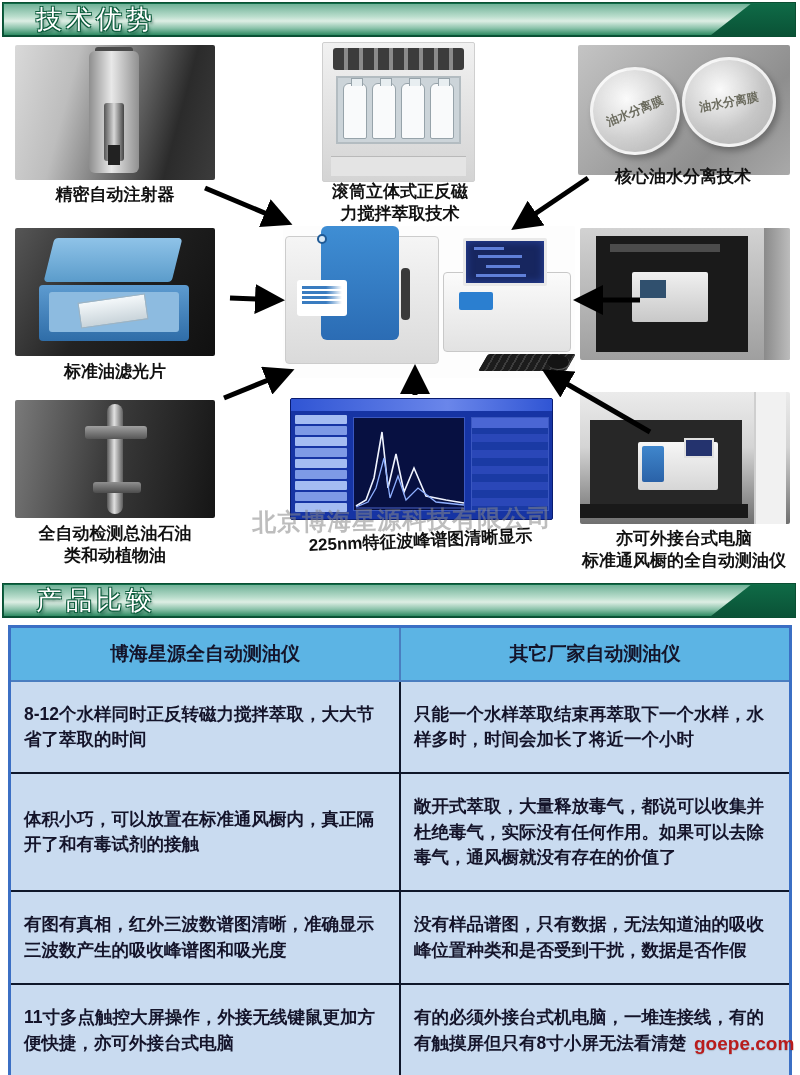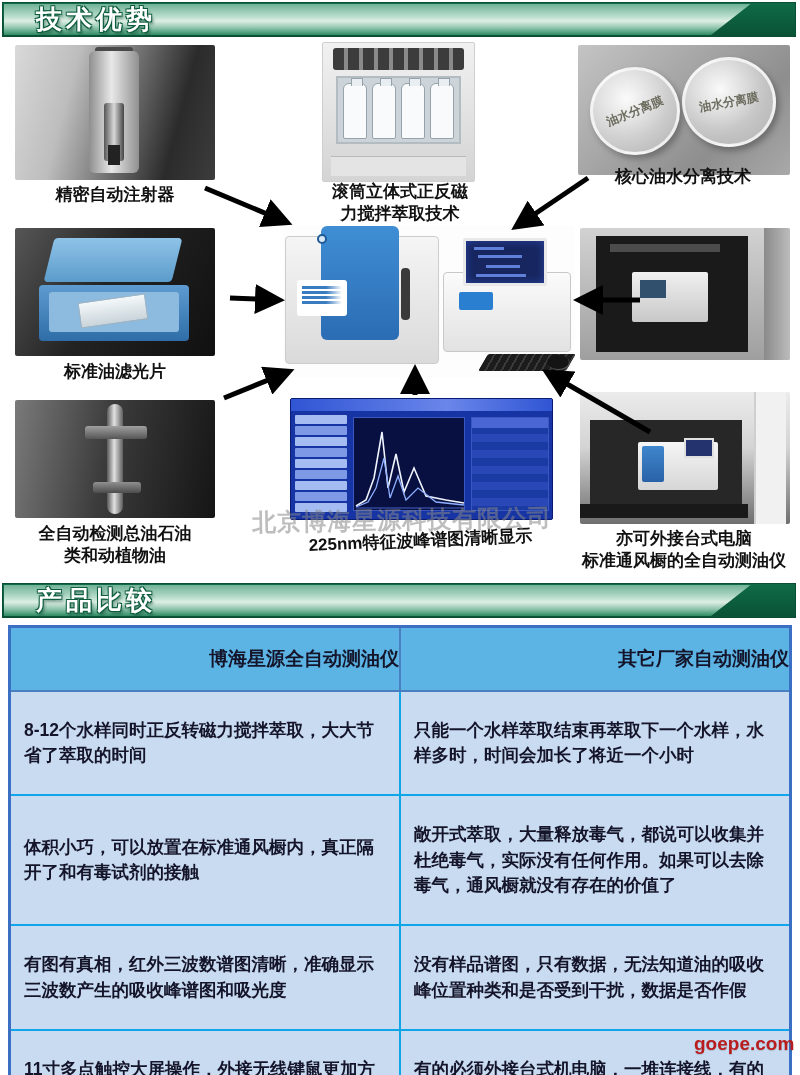--- a/index.html
+++ b/index.html
@@ -8,21 +8,21 @@
   .page { position:relative; width:800px; height:1075px; background:#fff; overflow:hidden; margin:0 auto; }
 
   
   .banner { position:absolute; left:2px; width:794px; height:35px;
     background:linear-gradient(180deg,#0f6b47,#0a5236);
     border:1px solid #0a4f33; }
   .banner-inner { position:absolute; inset:1px;
     background:linear-gradient(180deg,#6fb197 0%,#b9ddcc 40%,#ddeee4 55%,#8cc3ab 78%,#2e8a62 100%);
     clip-path:polygon(0 0, 94.5% 0, 89.5% 100%, 0 100%);
     display:flex; align-items:center; padding-left:32px; }
-  .banner-inner span { font-weight:bold; font-size:26px; color:#fff; letter-spacing:4px;
+  .banner-inner span { font-weight:normal; font-size:26px; color:#fff; letter-spacing:4px;
     text-shadow:1px 1px 0 #0c5c3c, -1px -1px 0 #0c5c3c, 1px -1px 0 #0c5c3c, -1px 1px 0 #0c5c3c, 2px 3px 3px rgba(0,60,40,.5);text-align:right; }
 
   
   .diagram { position:absolute; left:0; top:40px; width:800px; height:543px; }
   .photo { position:absolute; overflow:hidden; border-radius:2px; }
   .diag-label { position:absolute; font-weight:bold; font-size:17px; color:#111;
     text-align:center; line-height:1.3; }
 
   
   .p-injector { left:15px; top:5px; width:200px; height:135px;
@@ -163,23 +163,23 @@
   .lbl-filter   { left:15px; top:321px; width:200px; }
   .lbl-dual     { left:575px; top:324px; width:220px; }
   .lbl-tube     { left:8px; top:483px; width:214px; }
   .lbl-spec     { left:268px; top:490px; width:305px; transform:rotate(-2.5deg); }
   .lbl-hood     { left:572px; top:488px; width:224px; }
 
   
   .cmp-wrap { position:absolute; left:8px; top:625px; width:784px; }
   table.cmp { width:100%; border-collapse:collapse; background:#c9dbf0;
     border:3px solid #3b6fc4; table-layout:fixed; }
-  table.cmp th { background:#5cb4e4; border:2px solid #4a7ec0; height:64px;
-    font-size:19px; font-weight:bold; color:#14142a; text-align:right; vertical-align:middle;margin-top:40px; }
-  table.cmp td { background:#c9dbf0; border:2px solid #0ea5e9; padding:26px 13px;
+  table.cmp th { background:#5cb4e4; border:2px solid #4a7ec0; height:54px;
+    font-size:19px; font-weight:bold; color:#14142a; text-align:center; vertical-align:middle;margin-top:40px; }
+  table.cmp td { background:#c9dbf0; border:2px solid #0f172a; padding:20px 13px;
     font-size:17.5px; font-weight:bold; color:#14142a; line-height:1.45; vertical-align:middle; }
   tr.r1 td { height:66px; } tr.r2 td { height:98px; } tr.r3 td { height:64px; }
   tr.r4 td { height:66px; } tr.r5 td { height:82px; }
 </style>
 </head>
 <body>
 
 <div class="page">
 
   <div class="banner" style="top:2px">

